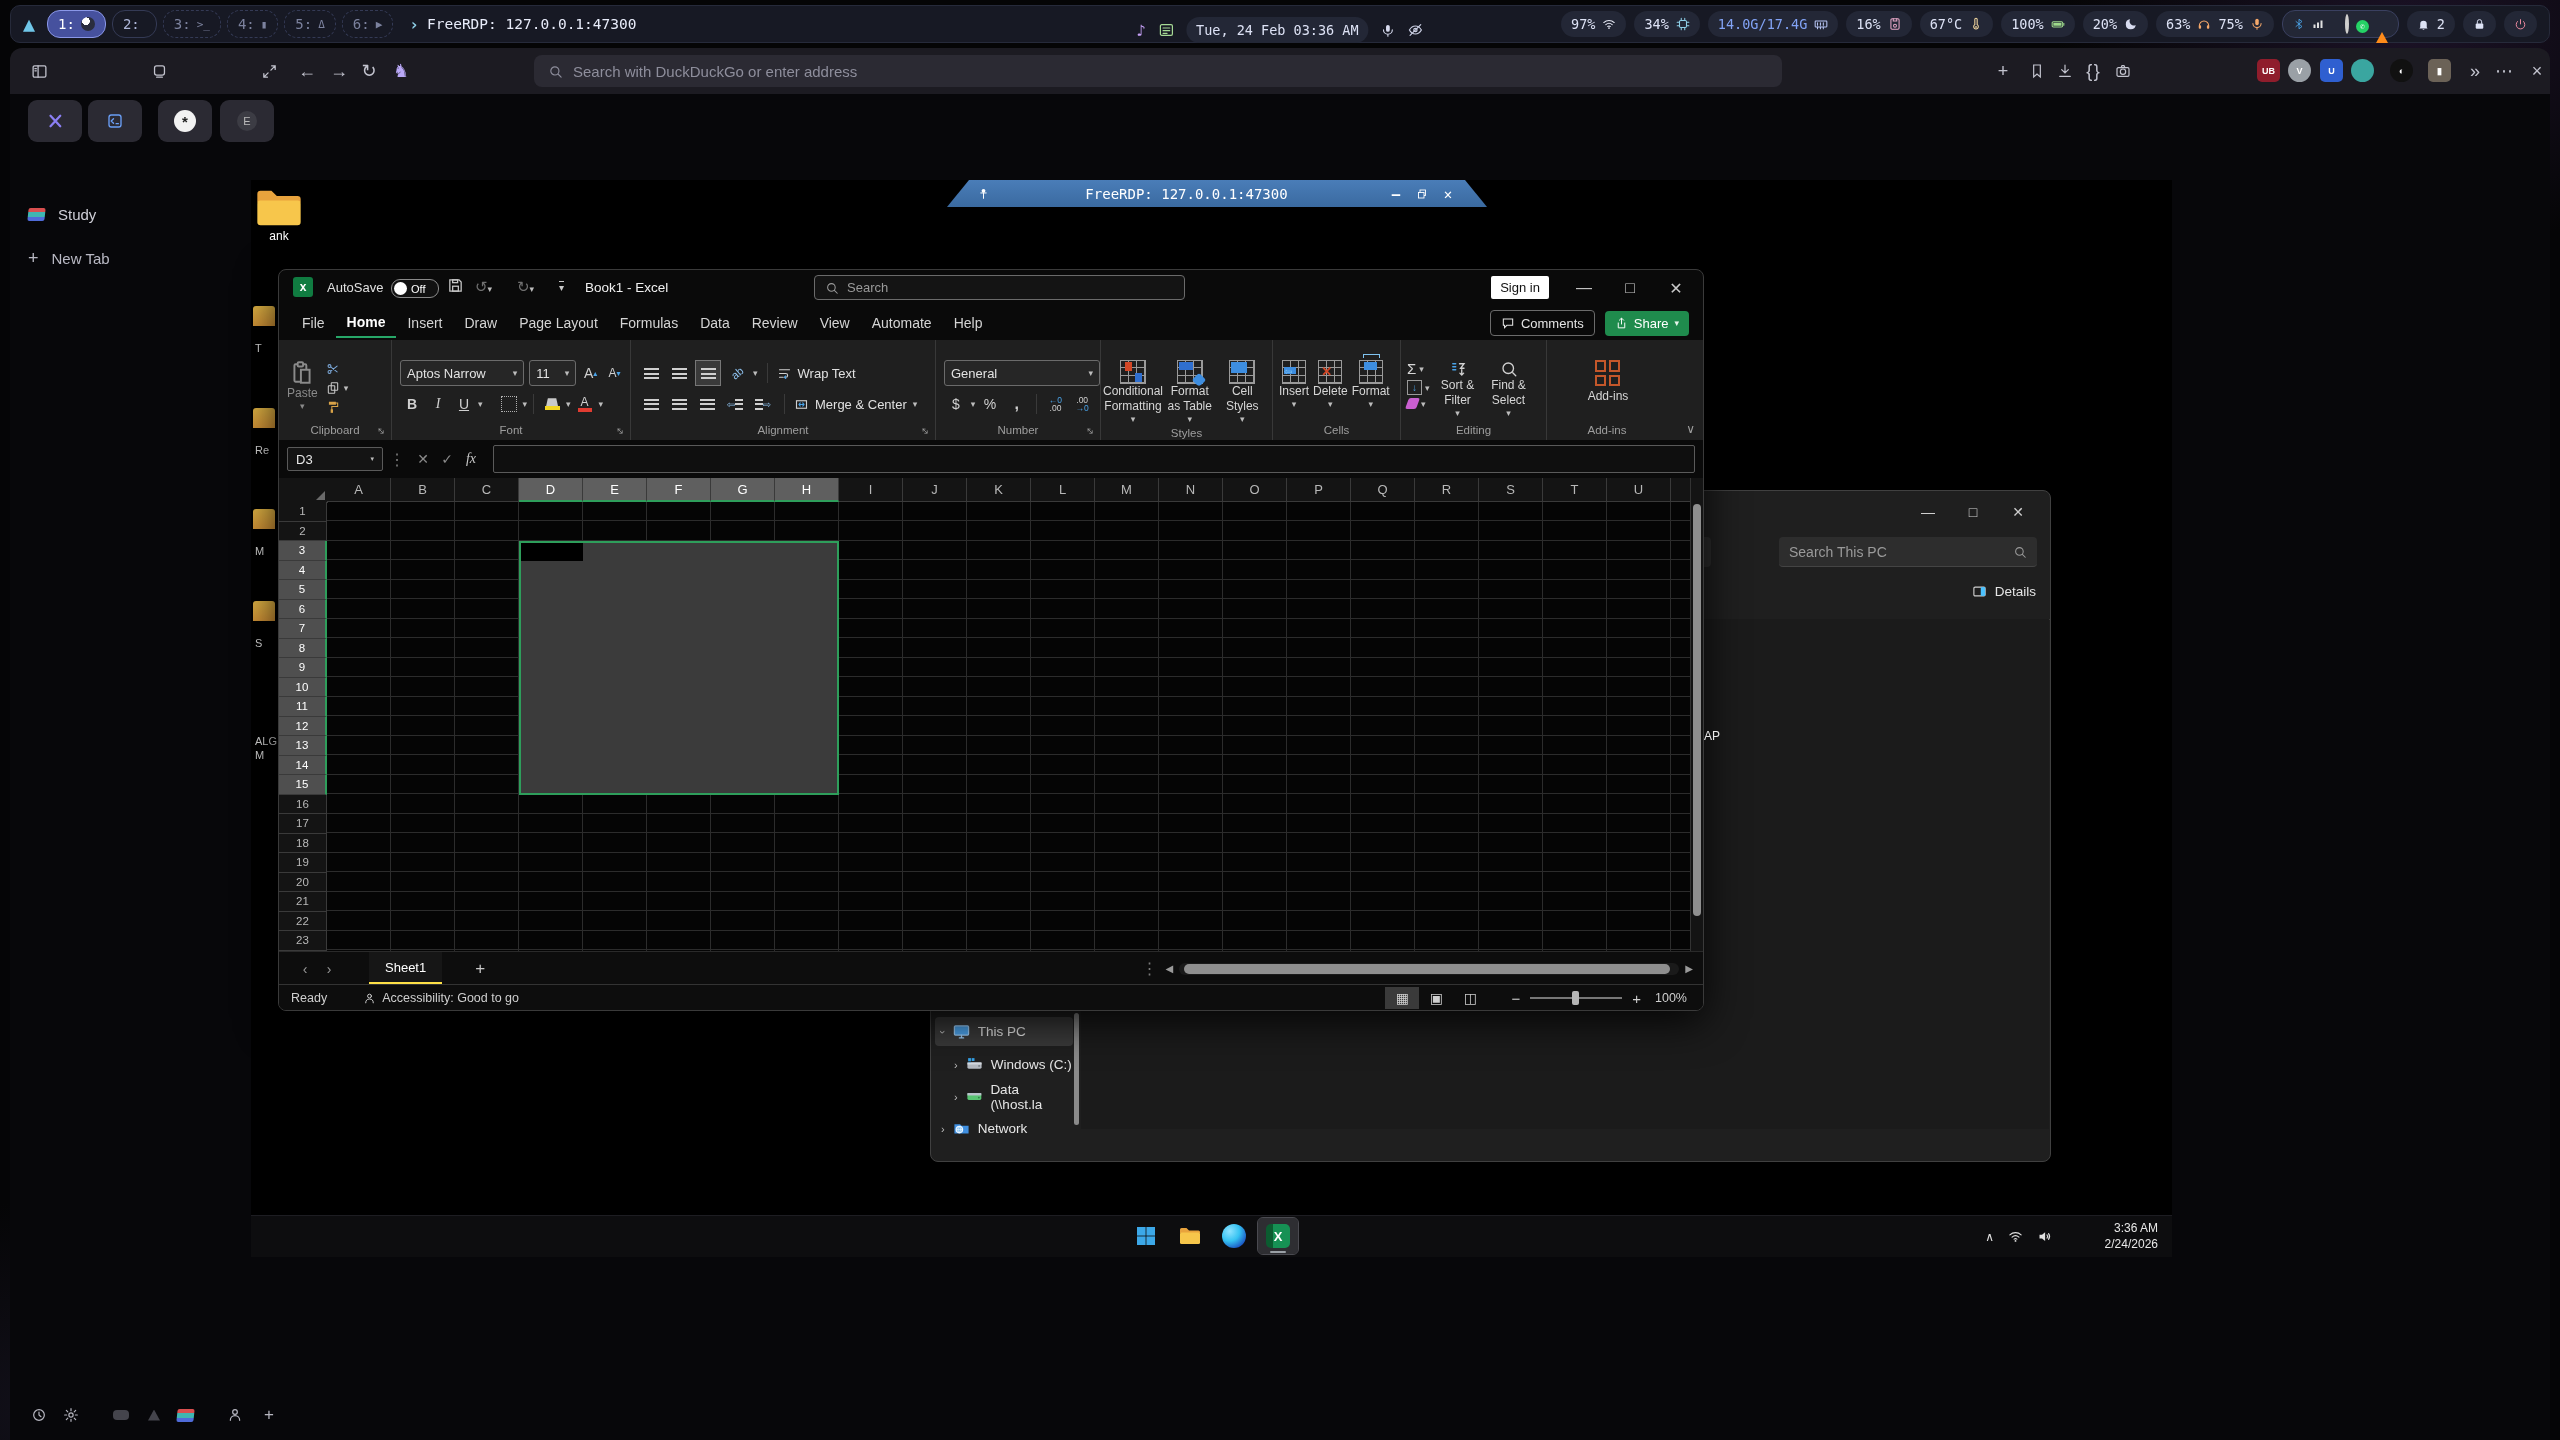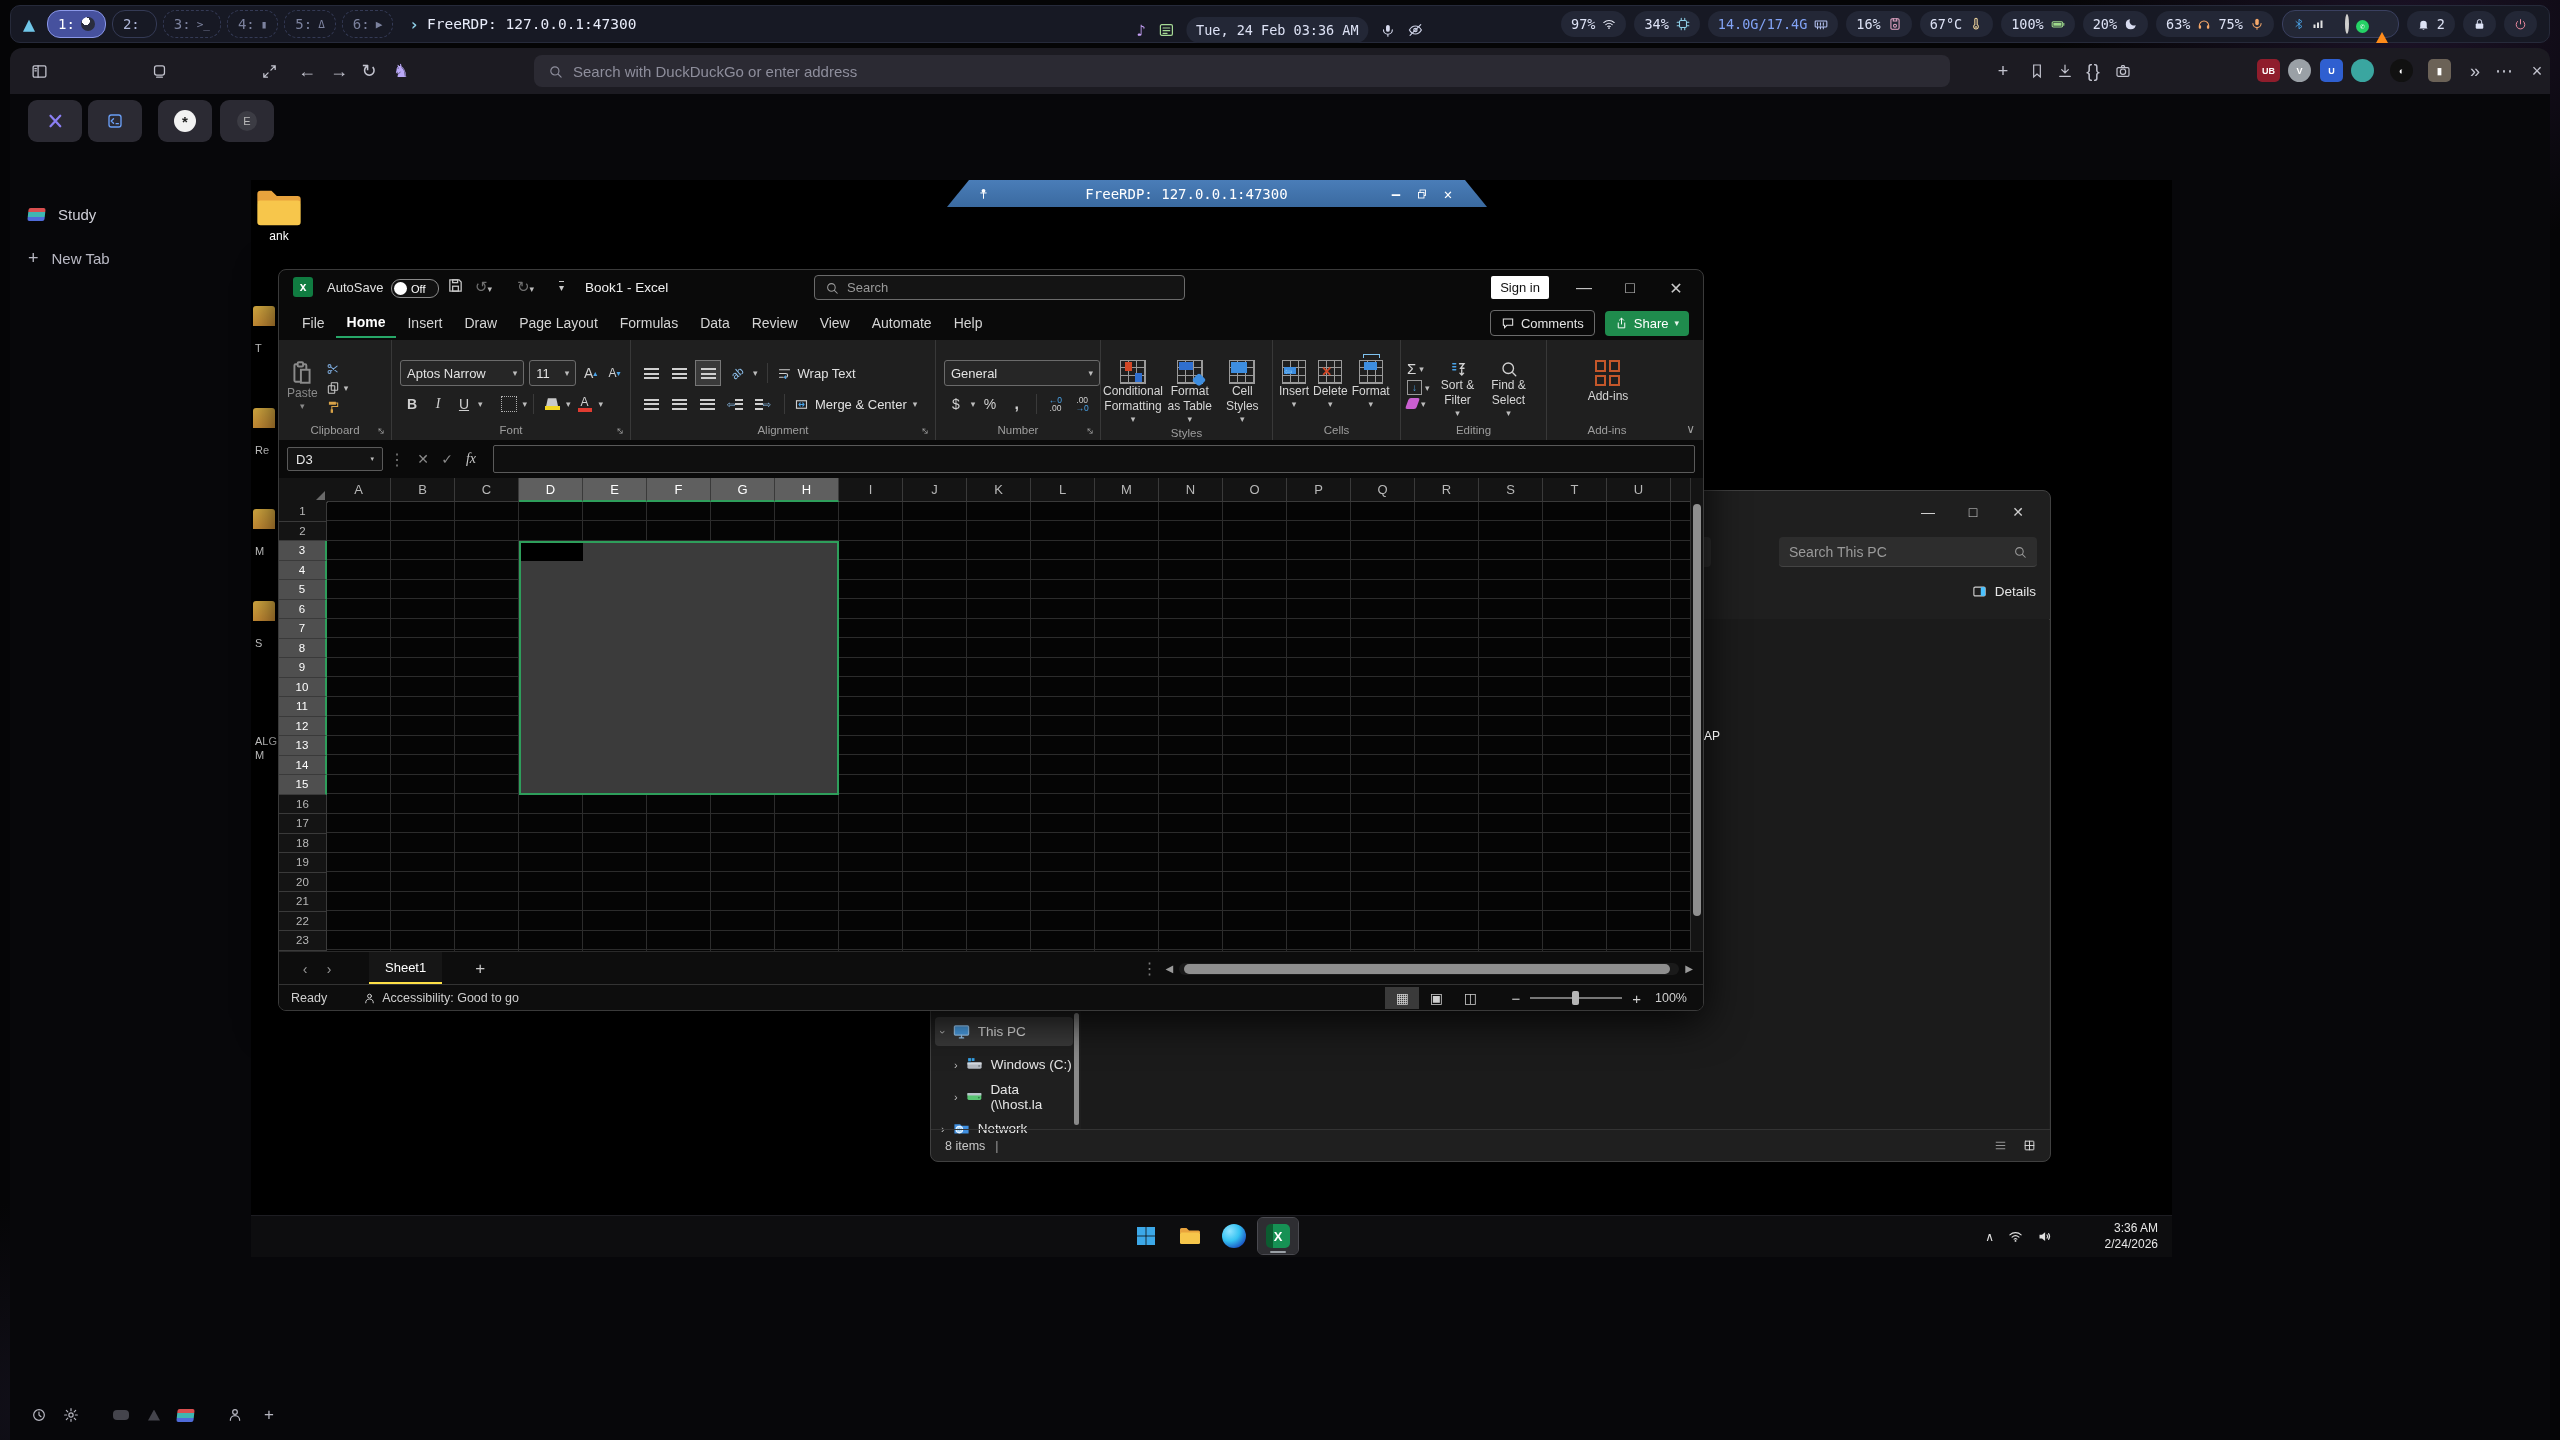--- a/index.html
+++ b/index.html
@@ -15,21 +15,21 @@
   .ws{height:26px;border-radius:13px;padding:0 10px;margin-right:6px;display:flex;align-items:center;gap:6px;font-size:14px;color:#aeb6d8;border:1px solid #343a55}
   .ws-dashed{border-style:dashed;color:#7c829e}
   .ws-active{background:#46519e;border-color:#8a97e8;color:#fff}
   .ws-ff{width:14px;height:14px;border-radius:50%;background:radial-gradient(circle at 35% 30%,#fff 0 28%,#2a2d3e 30%)}
   .tb-pill{height:26px;border-radius:13px;background:#232736;display:flex;align-items:center;gap:7px;padding:0 10px;margin-left:8px;font-size:13.5px;color:#dde2f5}
   #tb-center{position:absolute;left:50%;top:5px;transform:translateX(-50%);height:38px;display:flex;align-items:center;gap:12px}
   
   #browser{left:10px;top:48px;width:2540px;height:1392px;background:#1c1b22;border-radius:12px 12px 0 0}
   #btoolbar{position:absolute;left:0;top:0;width:100%;height:46px}
   .tbtn{position:absolute;top:8px;width:30px;height:30px;display:flex;align-items:center;justify-content:center;color:#c2c3ce;font-size:18px;border-radius:6px}
-  #urlbar{position:absolute;left:524px;top:7px;width:1416px;height:32px;background:#2b2a33;border-radius:8px;display:flex;align-items:center;gap:10px;padding:0 14px;box-sizing:border-box;color:#8e8e9c;font-size:15px}
+  #urlbar{position:absolute;left:524px;top:7px;width:1248px;height:32px;background:#2b2a33;border-radius:8px;display:flex;align-items:center;gap:10px;padding:0 14px;box-sizing:border-box;color:#8e8e9c;font-size:15px}
   .extbadge{position:absolute;top:11px;width:23px;height:23px;border-radius:5px;display:flex;align-items:center;justify-content:center;font-size:9px;font-weight:bold;color:#fff}
   #bcontent{position:absolute;left:0;top:46px;width:100%;height:1346px;background:#07070a}
   
   .pintab{position:absolute;top:52px;width:54px;height:42px;border-radius:9px;background:#2b2a33;display:flex;align-items:center;justify-content:center}
   .sbrow{position:absolute;left:18px;color:#cfcfd8;font-size:15px;display:flex;align-items:center;gap:13px}
   .books{width:17px;height:13px;border-radius:2px;background:linear-gradient(#d94f4f 0 34%,#3fb6b2 34% 67%,#4f6bd9 67%);transform:skewX(-6deg)}
   .sbot{position:absolute;bottom:14px;width:22px;height:22px;display:flex;align-items:center;justify-content:center;color:#b6b6c0}
   
   #rdp{left:251px;top:180px;width:1921px;height:1077px;background:#000}
   #rdp-title{position:absolute;left:696px;top:0;width:540px;height:27px;background:linear-gradient(#4a7db8,#3a6aa0);clip-path:polygon(22px 0,518px 0,540px 100%,0 100%);display:flex;align-items:center;color:#fff;font-family:"DejaVu Sans Mono",monospace;font-size:14px;z-index:60}
@@ -487,37 +487,20 @@
                 <path d="M2 6h8l2 2h10v11H2z" fill="#3f8fe0" stroke="none"></path>
                 <circle cx="9" cy="13.5" r="4.5" fill="#7fc3f7" stroke="#e8f4ff"></circle>
                 <path d="M5 13.5h8M9 9.5c-2.5 2.5-2.5 5.5 0 8M9 9.5c2.5 2.5 2.5 5.5 0 8" stroke="#e8f4ff" stroke-width="1"></path>
               </svg>
               <span>Network</span>
             </div>
           </div>
         <div class="abs" style="left:142px;top:128px;width:8px;bottom:32px">
           <div style="position:absolute;left:1px;top:394px;width:5px;height:112px;background:#8a8a8a;border-radius:3px"></div>
         </div>
-        <div class="abs" style="left:0;bottom:0;width:100%;height:32px;border-top:1px solid #333;display:flex;align-items:center;padding:0 14px;box-sizing:border-box;color:#c8c8c8;font-size:12.5px">
-          <span>8 items</span>
-            <span style="margin-left:10px;color:#9a9a9a">|</span>
-          <span style="margin-left:auto" class="f">
-            <span class="f" id="ic-listview" style="margin-right:16px">
-                <svg width="13" height="13" viewBox="0 0 24 24" fill="none" stroke="currentColor" stroke-width="1.8" stroke-linecap="round" style="color:#9a9a9a;">
-                  <path d="M4 6h16M4 12h16M4 18h16"></path>
-                </svg>
-              </span>
-            <span class="f" id="ic-gridview">
-                <svg width="13" height="13" viewBox="0 0 24 24" fill="none" stroke="currentColor" stroke-width="1.8" stroke-linecap="round" style="color:#d8d8d8;">
-                  <rect x="4" y="4" width="16" height="16" rx="1"></rect>
-                  <path d="M4 12h16M12 4v16"></path>
-                </svg>
-              </span>
-          </span>
-        </div>
       </div>
 
       <div id="excel" class="win">
         <div id="xl-title">
           <span class="xl-ic" style="left:14px" id="ic-xlapp"><span style="display:inline-flex;width:20px;height:20px;background:#107C41;border-radius:3px;color:#fff;font-weight:bold;font-size:12px;align-items:center;justify-content:center">x</span></span>
           <span class="xl-ic" style="left:48px;top:10px;font-size:13px;color:#e0e0e0">AutoSave</span>
           <span class="xl-ic" style="left:112px;top:9px;width:46px;height:17px;border:1px solid #8a8a8a;border-radius:9px;background:#111;display:flex;align-items:center">
             <span style="width:13px;height:13px;border-radius:50%;background:#fff;margin-left:2px"></span>
             <span style="font-size:11px;color:#fff;margin-left:4px">Off</span>
           </span>

